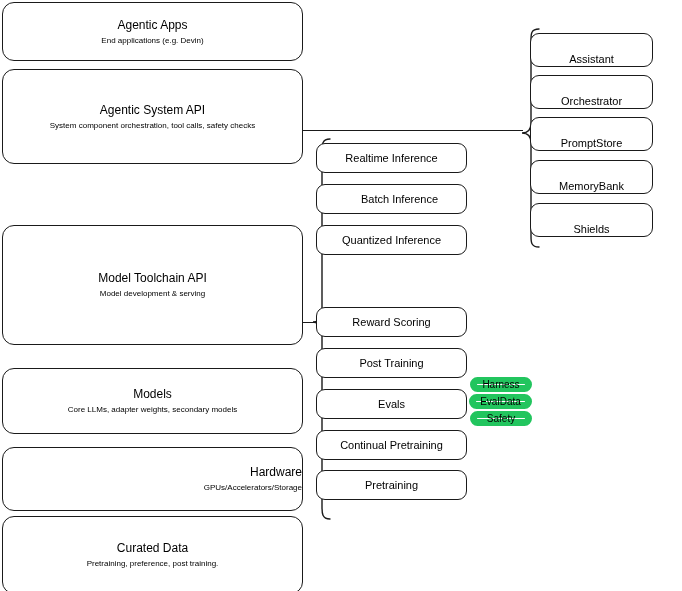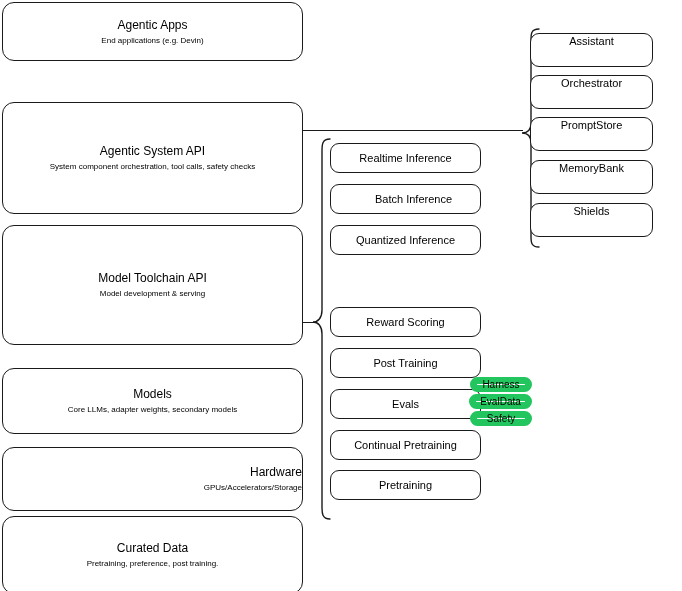--- a/index.html
+++ b/index.html
@@ -44,40 +44,40 @@
     color: #000;
     margin-top: 2px;
     white-space: nowrap;
   }
 
   
   .layer-box { left: 2px; width: 301px; }
 
   
   .cap-box {
-    left: 330px;
+    left: 316px;
     width: 151px;
     height: 30px;
     border-radius: 9px;
     display: flex;
     align-items: center;
     justify-content: center;
     text-align: center;
   }
   .cap-box .title { font-size: 11px; line-height: 14px; }
 
   
   .comp-box {
     left: 530px;
     width: 123px;
     height: 34px;
     border-radius: 9px;
     display: flex;
     align-items: center;
-    justify-content: flex-start;
+    justify-content: flex-end;
   }
   .comp-box .title { font-size: 11px; line-height: 14px; }
 
   
   .pill {
     position: absolute;
     box-sizing: border-box;
     border: 7px solid #22c55e;
     border-radius: 999px;
     background: #ffffff;
@@ -104,21 +104,21 @@
 </head>
 <body>
 
 <div id="canvas">
 
   <div class="box layer-box" style="top:2px; height:59px;">
     <div class="title">Agentic Apps</div>
     <div class="sub">End applications (e.g. Devin)</div>
   </div>
 
-  <div class="box layer-box" style="top:102px; height:112px;">
+  <div class="box layer-box" style="top:69px; height:95px;">
     <div class="title">Agentic System API</div>
     <div class="sub">System component orchestration, tool calls, safety checks</div>
   </div>
 
   <div class="box layer-box" style="top:225px; height:120px;">
     <div class="title">Model Toolchain API</div>
     <div class="sub">Model development &amp; serving</div>
   </div>
 
   <div class="box layer-box" style="top:368px; height:66px;">

